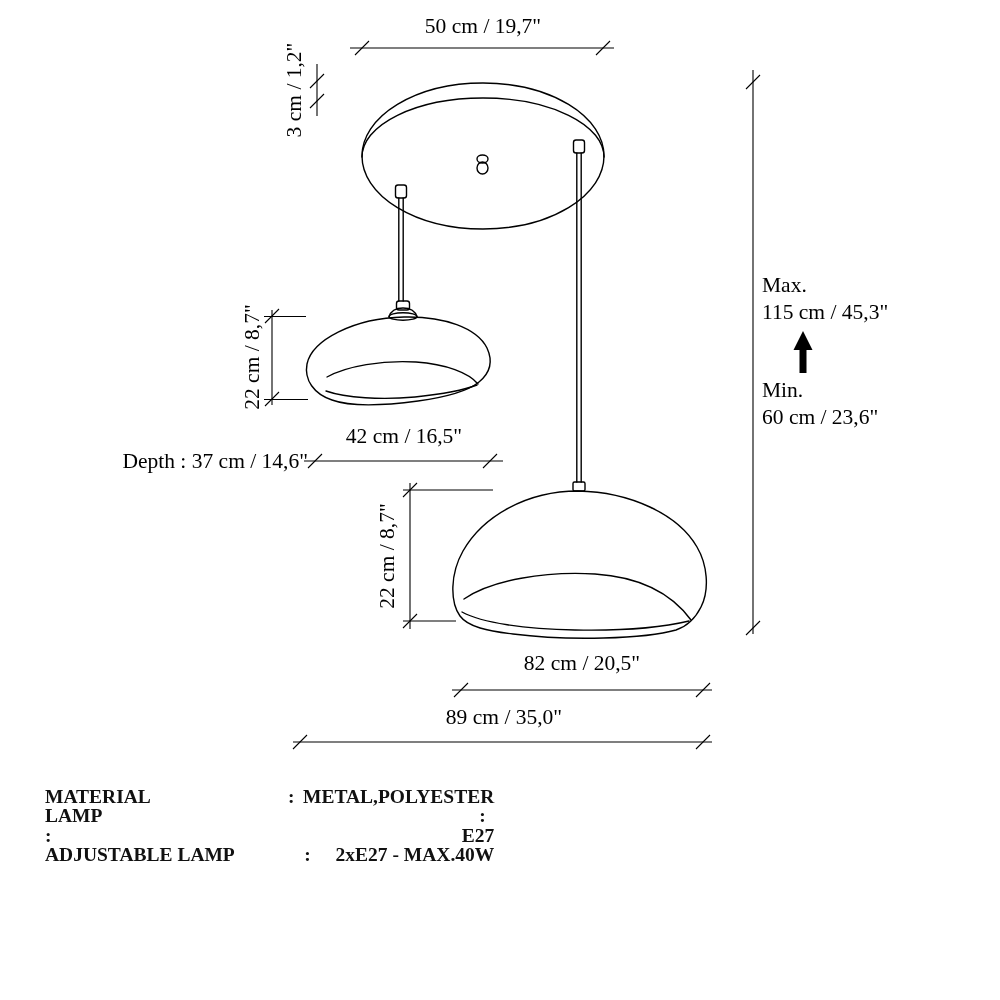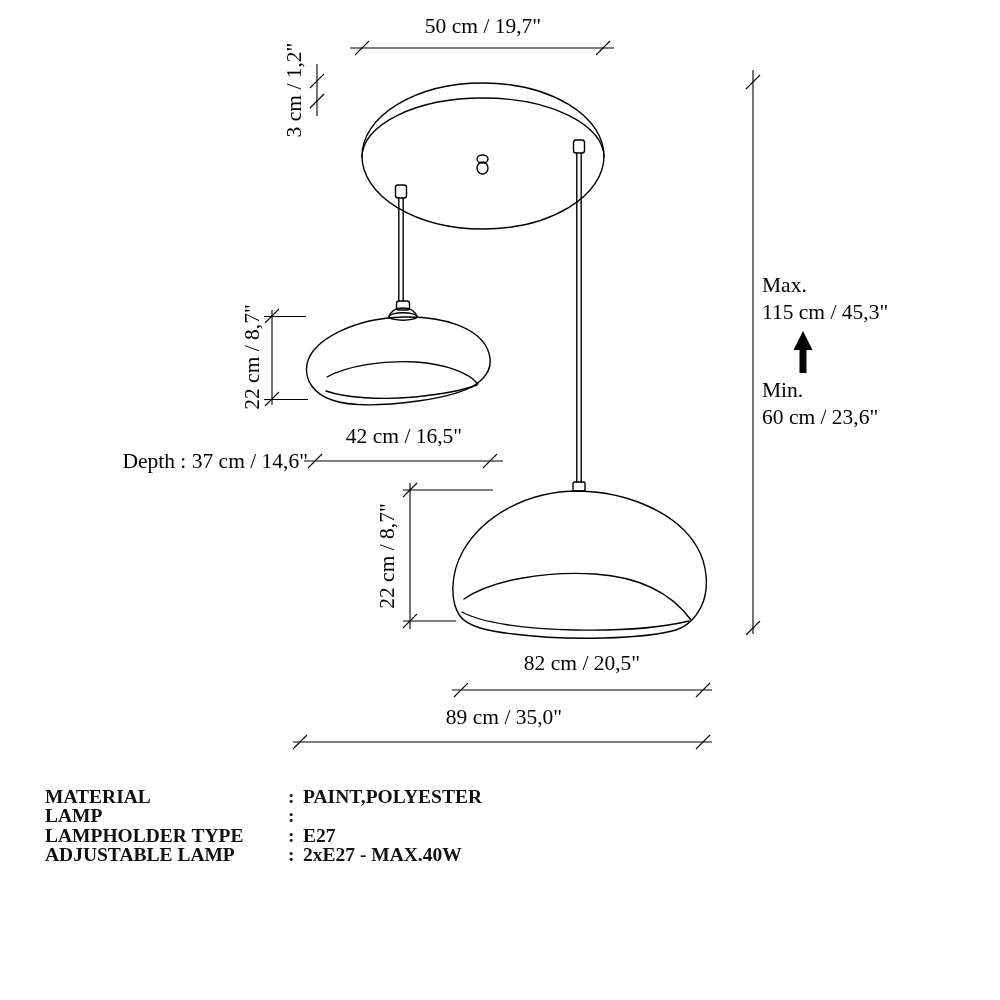--- a/index.html
+++ b/index.html
@@ -13,21 +13,21 @@
   .drawing .dim{fill:none;stroke:#000;stroke-width:1.1;stroke-linecap:butt;}
   .drawing text{fill:#000;font-family:"Liberation Serif",serif;font-size:21.5px;}
   .mid{text-anchor:middle;}
   .end{text-anchor:end;}
   .arrowhead{fill:#000;stroke:none;}
 
   .specs{
     position:absolute;left:45px;top:787px;
     font-weight:bold;font-size:19.5px;line-height:19.4px;color:#111;
   }
-  .spec-row{display:flex;white-space:nowrap;}
+  .spec-row{display:flex;white-space:nowrap;justify-content:space-between;}
   .spec-label{width:243px;}
   .spec-colon{width:15px;}
 
   .certs{position:absolute;left:0;top:905px;width:600px;height:85px;}
 </style>
 </head>
 <body>
 
 <div class="sheet">
 
@@ -107,28 +107,27 @@
       <text class="mid" transform="translate(394 556) rotate(-90)">22 cm / 8,7"</text>
       <text class="mid" x="582" y="670">82 cm / 20,5"</text>
       <text class="mid" x="504" y="724">89 cm / 35,0"</text>
     </g>
   </svg>
 
   <div class="specs">
     <div class="spec-row">
       <span class="spec-label">MATERIAL</span>
       <span class="spec-colon">:</span>
-      <span class="spec-value">PAINT,POLYESTER</span>
+      <span class="spec-value">METAL,POLYESTER</span>
     </div>
     <div class="spec-row">
       <span class="spec-label">LAMP</span>
       <span class="spec-colon">:</span>
     </div>
     <div class="spec-row">
-      <span class="spec-label">LAMPHOLDER TYPE</span>
       <span class="spec-colon">:</span>
       <span class="spec-value">E27</span>
     </div>
     <div class="spec-row">
       <span class="spec-label">ADJUSTABLE LAMP</span>
       <span class="spec-colon">:</span>
       <span class="spec-value">2xE27 - MAX.40W</span>
     </div>
     <div class="spec-row">
       <span class="spec-colon"></span>

